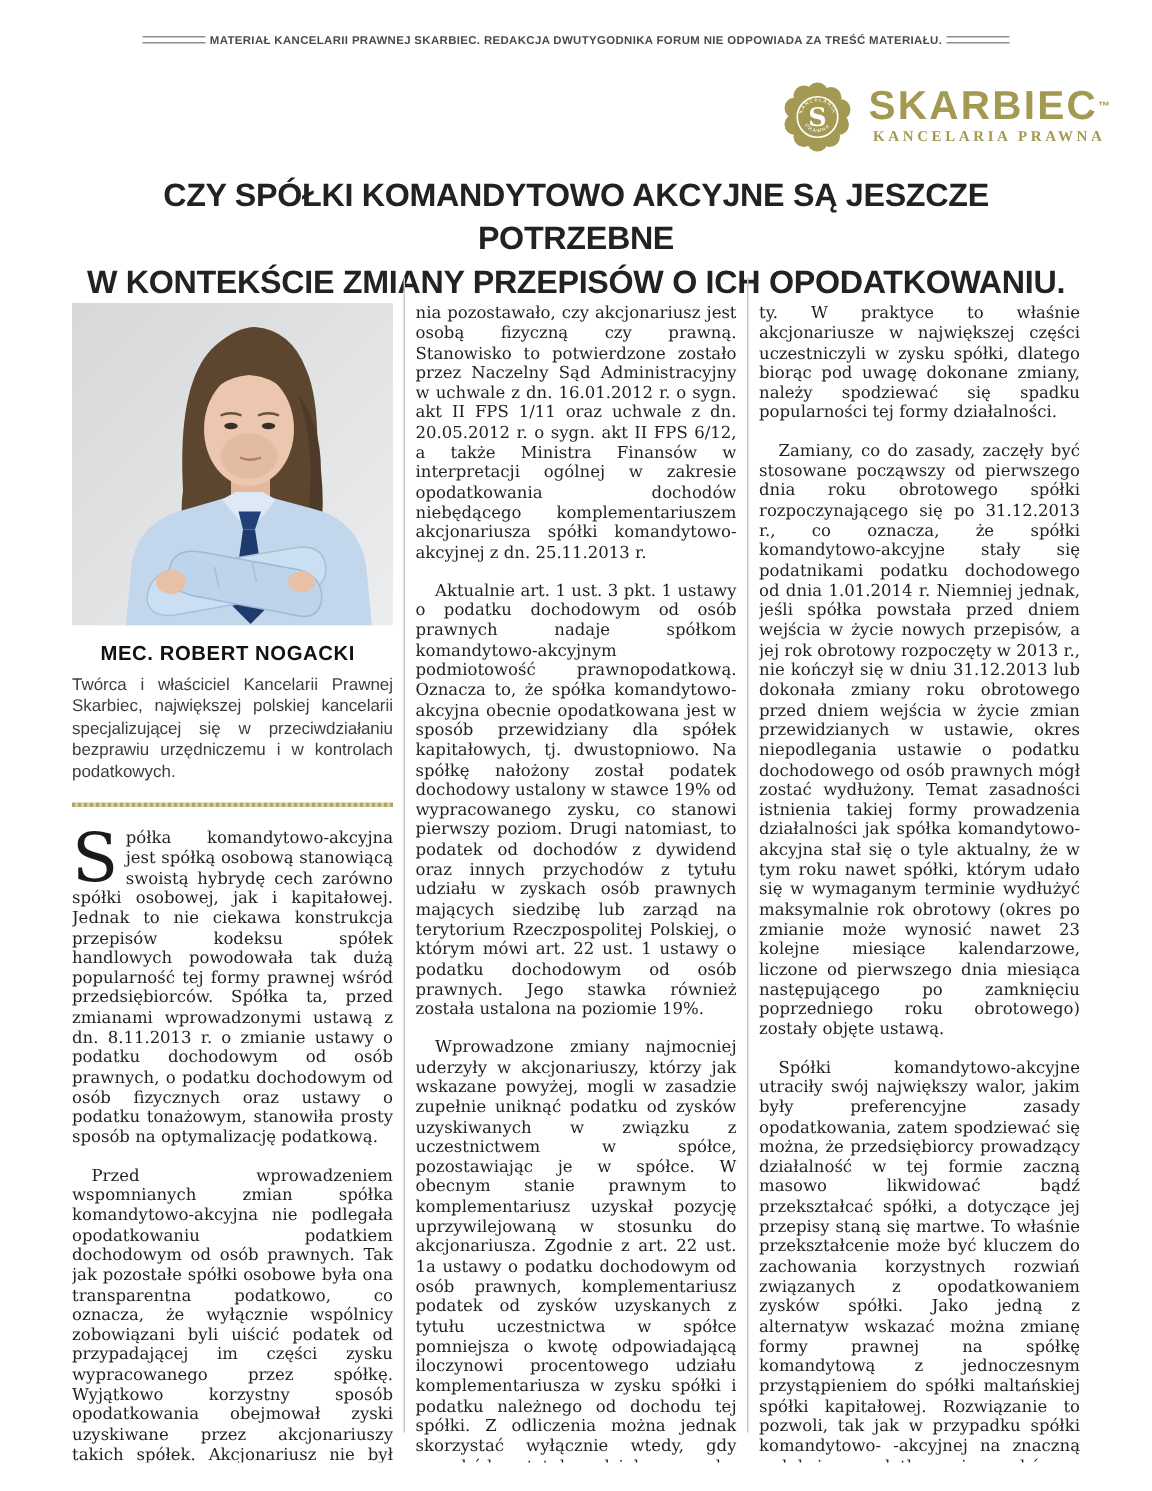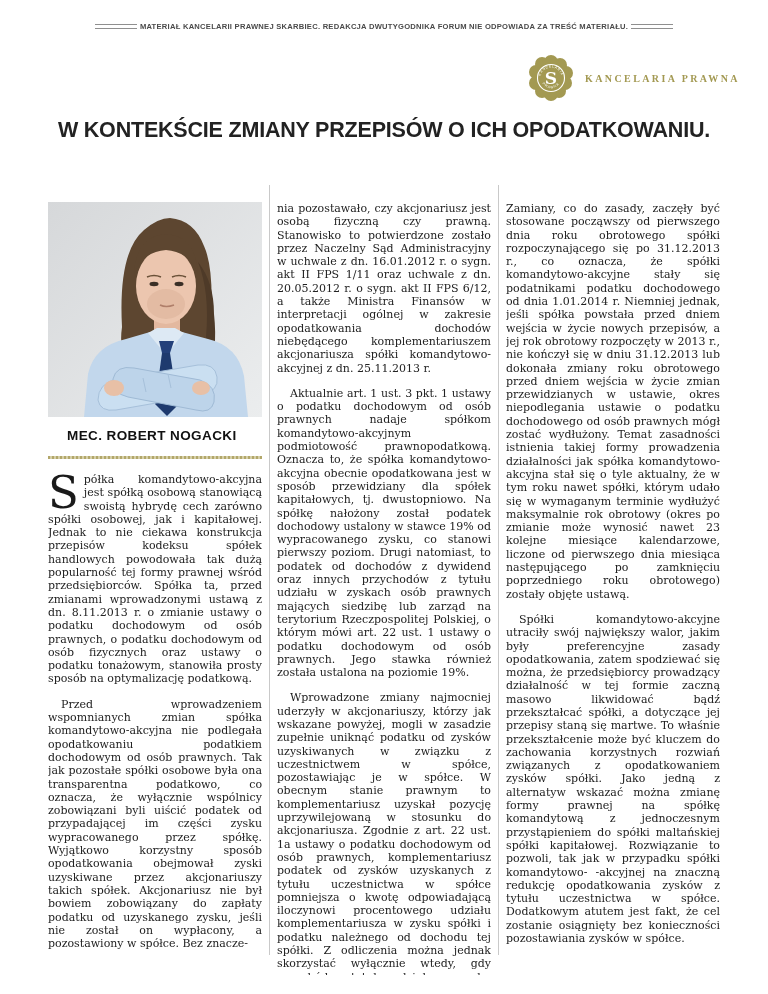--- a/index.html
+++ b/index.html
@@ -107,25 +107,27 @@
     </defs>
     <text font-size="3.4" fill="#ffffff" font-family="Liberation Sans, sans-serif" letter-spacing="0.7">
       <textPath href="#arcTop" startOffset="50%" text-anchor="middle">KANCELARIA</textPath>
     </text>
     <text font-size="3.4" fill="#ffffff" font-family="Liberation Sans, sans-serif" letter-spacing="0.9">
       <textPath href="#arcBot" startOffset="50%" text-anchor="middle">PRAWNA</textPath>
     </text>
     <text x="25" y="34" text-anchor="middle" font-size="17" font-weight="bold" font-family="DejaVu Serif, serif" fill="#ffffff">S</text>
   </svg>
   <div class="word">
+    <div class="name"><span>SKARBIEC</span><span class="tm">™</span></div>
     <div class="sub">KANCELARIA PRAWNA</div>
   </div>
 </div>
 
 <div class="title">
+  <div>CZY SPÓŁKI KOMANDYTOWO AKCYJNE SĄ JESZCZE POTRZEBNE</div>
   <div>W KONTEKŚCIE ZMIANY PRZEPISÓW O ICH OPODATKOWANIU.</div>
 </div>
 
 <div class="content">
 
   <div class="col col1">
     <svg class="photo" viewBox="0 0 214 215" aria-hidden="true">
       <defs>
         <linearGradient id="bg" x1="0" y1="0" x2="1" y2="1">
           <stop offset="0" stop-color="#d6d8da"></stop>
@@ -157,36 +159,38 @@
       <path d="M114,151 L122,151 L130,203 L119,214 L107,202 Z" fill="#1e3a6e"></path>
 
       <path d="M50,198 Q50,182 68,177 L150,163 Q167,161 169,175 Q171,189 154,193 L68,208 Q52,210 50,198 Z" fill="#cadff1" stroke="#a6c0da" stroke-width="1"></path>
       <path d="M166,200 Q169,184 152,178 L86,166 Q68,163 65,177 Q63,191 80,195 L148,208 Q163,212 166,200 Z" fill="#bdd4ea" stroke="#9fbad5" stroke-width="1"></path>
       <ellipse cx="66" cy="186" rx="10" ry="8" fill="#e8c0a6"></ellipse>
       <ellipse cx="153" cy="186" rx="9" ry="7" fill="#e8c0a6"></ellipse>
       <path d="M95,176 L98,190 M120,172 L123,186" stroke="#a6c0da" stroke-width="1" fill="none"></path>
     </svg>
 
     <div class="author-name">MEC. ROBERT NOGACKI</div>
+    <div class="author-bio">Twórca i właściciel Kancelarii Prawnej Skarbiec, największej polskiej kancelarii specjalizującej się w przeciwdziałaniu bezprawiu urzędniczemu i w kontrolach podatkowych.</div>
     <div class="gold-rule"></div>
 
     <div class="body-text">
       <p><span class="dropcap">S</span><span>półka komandytowo-akcyjna jest spółką osobową stanowiącą swoistą hybrydę cech zarówno spółki osobowej, jak i kapitałowej. Jednak to nie ciekawa konstrukcja przepisów kodeksu spółek handlowych powodowała tak dużą popularność tej formy prawnej wśród przedsiębiorców. Spółka ta, przed zmianami wprowadzonymi ustawą z dn. 8.11.2013 r. o zmianie ustawy o podatku dochodowym od osób prawnych, o podatku dochodowym od osób fizycznych oraz ustawy o podatku tonażowym, stanowiła prosty sposób na optymalizację podatkową.</span></p>
       <p>Przed wprowadzeniem wspomnianych zmian spółka komandytowo-akcyjna nie podlegała opodatkowaniu podatkiem dochodowym od osób prawnych. Tak jak pozostałe spółki osobowe była ona transparentna podatkowo, co oznacza, że wyłącznie wspólnicy zobowiązani byli uiścić podatek od przypadającej im części zysku wypracowanego przez spółkę. Wyjątkowo korzystny sposób opodatkowania obejmował zyski uzyskiwane przez akcjonariuszy takich spółek. Akcjonariusz nie był bowiem zobowiązany do zapłaty podatku od uzyskanego zysku, jeśli nie został on wypłacony, a pozostawiony w spółce. Bez znacze-</p>
     </div>
   </div>
 
   <div class="vrule r1"></div>
 
   <div class="col col2 body-text">
     <p>nia pozostawało, czy akcjonariusz jest osobą fizyczną czy prawną. Stanowisko to potwierdzone zostało przez Naczelny Sąd Administracyjny w uchwale z dn. 16.01.2012 r. o sygn. akt II FPS 1/11 oraz uchwale z dn. 20.05.2012 r. o sygn. akt II FPS 6/12, a także Ministra Finansów w interpretacji ogólnej w zakresie opodatkowania dochodów niebędącego komplementariuszem akcjonariusza spółki komandytowo-akcyjnej z dn. 25.11.2013 r.</p>
     <p>Aktualnie art. 1 ust. 3 pkt. 1 ustawy o podatku dochodowym od osób prawnych nadaje spółkom komandytowo-akcyjnym podmiotowość prawnopodatkową. Oznacza to, że spółka komandytowo-akcyjna obecnie opodatkowana jest w sposób przewidziany dla spółek kapitałowych, tj. dwustopniowo. Na spółkę nałożony został podatek dochodowy ustalony w stawce 19% od wypracowanego zysku, co stanowi pierwszy poziom. Drugi natomiast, to podatek od dochodów z dywidend oraz innych przychodów z tytułu udziału w zyskach osób prawnych mających siedzibę lub zarząd na terytorium Rzeczpospolitej Polskiej, o którym mówi art. 22 ust. 1 ustawy o podatku dochodowym od osób prawnych. Jego stawka również została ustalona na poziomie 19%.</p>
     <p>Wprowadzone zmiany najmocniej uderzyły w akcjonariuszy, którzy jak wskazane powyżej, mogli w zasadzie zupełnie uniknąć podatku od zysków uzyskiwanych w związku z uczestnictwem w spółce, pozostawiając je w spółce. W obecnym stanie prawnym to komplementariusz uzyskał pozycję uprzywilejowaną w stosunku do akcjonariusza. Zgodnie z art. 22 ust. 1a ustawy o podatku dochodowym od osób prawnych, komplementariusz podatek od zysków uzyskanych z tytułu uczestnictwa w spółce pomniejsza o kwotę odpowiadającą iloczynowi procentowego udziału komplementariusza w zysku spółki i podatku należnego od dochodu tej spółki. Z odliczenia można jednak skorzystać wyłącznie wtedy, gdy przychód z tytułu udziału w zysku spółki uzyskany zostanie nie później niż w ciągu 5 lat, licząc od końca roku podatkowego następującego po roku, w którym zysk został osiągnię-</p>
   </div>
 
   <div class="vrule r2"></div>
 
   <div class="col col3 body-text">
+    <p>ty. W praktyce to właśnie akcjonariusze w największej części uczestniczyli w zysku spółki, dlatego biorąc pod uwagę dokonane zmiany, należy spodziewać się spadku popularności tej formy działalności.</p>
     <p>Zamiany, co do zasady, zaczęły być stosowane począwszy od pierwszego dnia roku obrotowego spółki rozpoczynającego się po 31.12.2013 r., co oznacza, że spółki komandytowo-akcyjne stały się podatnikami podatku dochodowego od dnia 1.01.2014 r. Niemniej jednak, jeśli spółka powstała przed dniem wejścia w życie nowych przepisów, a jej rok obrotowy rozpoczęty w 2013 r., nie kończył się w dniu 31.12.2013 lub dokonała zmiany roku obrotowego przed dniem wejścia w życie zmian przewidzianych w ustawie, okres niepodlegania ustawie o podatku dochodowego od osób prawnych mógł zostać wydłużony. Temat zasadności istnienia takiej formy prowadzenia działalności jak spółka komandytowo-akcyjna stał się o tyle aktualny, że w tym roku nawet spółki, którym udało się w wymaganym terminie wydłużyć maksymalnie rok obrotowy (okres po zmianie może wynosić nawet 23 kolejne miesiące kalendarzowe, liczone od pierwszego dnia miesiąca następującego po zamknięciu poprzedniego roku obrotowego) zostały objęte ustawą.</p>
     <p>Spółki komandytowo-akcyjne utraciły swój największy walor, jakim były preferencyjne zasady opodatkowania, zatem spodziewać się można, że przedsiębiorcy prowadzący działalność w tej formie zaczną masowo likwidować bądź przekształcać spółki, a dotyczące jej przepisy staną się martwe. To właśnie przekształcenie może być kluczem do zachowania korzystnych rozwiań związanych z opodatkowaniem zysków spółki. Jako jedną z alternatyw wskazać można zmianę formy prawnej na spółkę komandytową z jednoczesnym przystąpieniem do spółki maltańskiej spółki kapitałowej. Rozwiązanie to pozwoli, tak jak w przypadku spółki komandytowo- -akcyjnej na znaczną redukcję opodatkowania zysków z tytułu uczestnictwa w spółce. Dodatkowym atutem jest fakt, że cel zostanie osiągnięty bez konieczności pozostawiania zysków w spółce.</p>
   </div>
 
 </div>
 
 </body></html>

